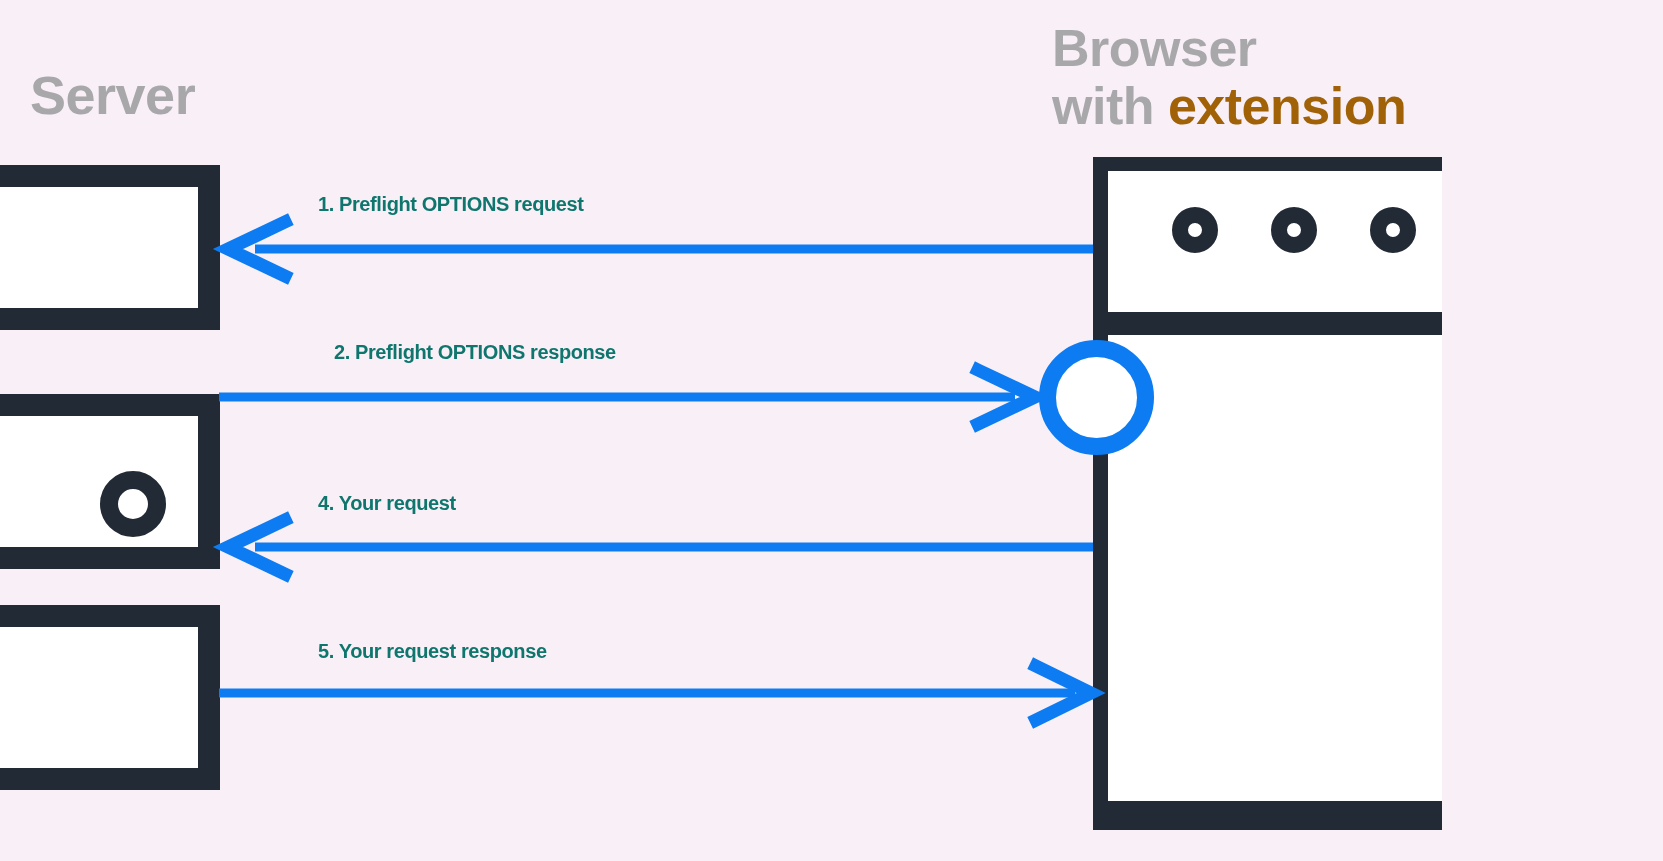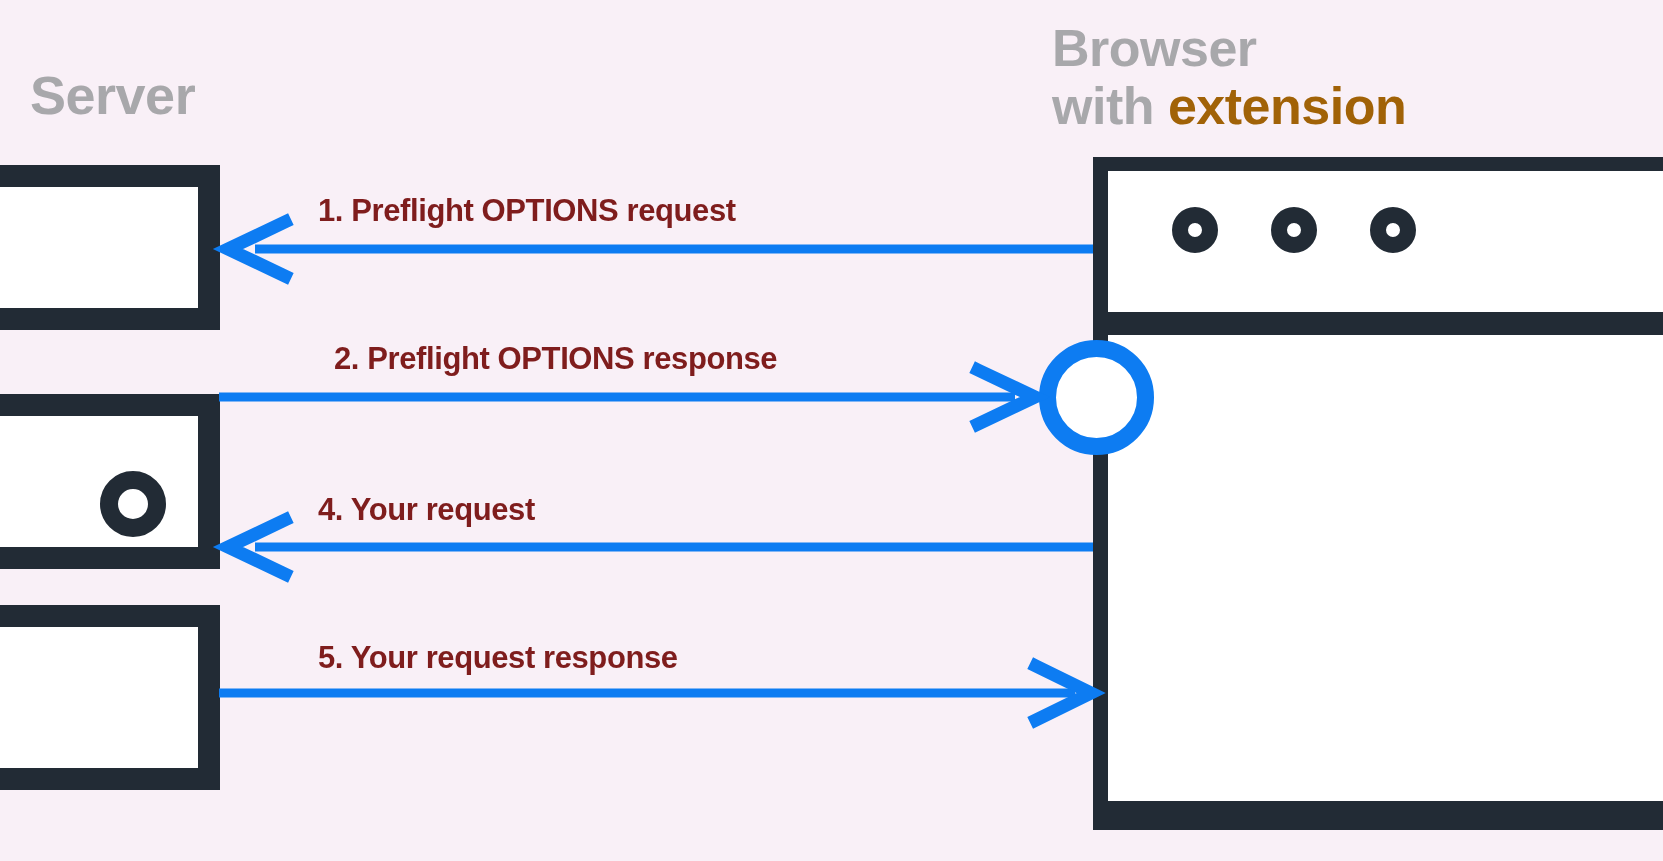--- a/index.html
+++ b/index.html
@@ -6,21 +6,21 @@
   html, body {
     margin: 0;
     padding: 0;
   }
   body {
     background: #f9f0f7;
     font-family: "Liberation Sans", sans-serif;
   }
   #stage {
     position: relative;
-    width: 1663px;
+    width: 1442px;
     height: 861px;
     background: #f9f0f7;
     overflow: hidden;
   }
 
   
   .title {
     position: absolute;
     font-weight: bold;
     line-height: 1.0;
@@ -136,23 +136,23 @@
     top: 0;
     width: 1663px;
     height: 861px;
     overflow: visible;
     pointer-events: none;
   }
 
   
   .arrow-label {
     position: absolute;
-    font-size: 31px;
+    font-size: 20px;
     font-weight: bold;
-    color: #7f1d1d;
+    color: #0f766e;
     letter-spacing: -0.4px;
     white-space: nowrap;
   }
   #label-1 { left: 318px; top: 193px; }
   #label-2 { left: 318px; top: 341px; margin-left: 16px; }
   #label-4 { left: 318px; top: 492px; }
   #label-5 { left: 318px; top: 640px; }
 </style>
 </head>
 <body>

